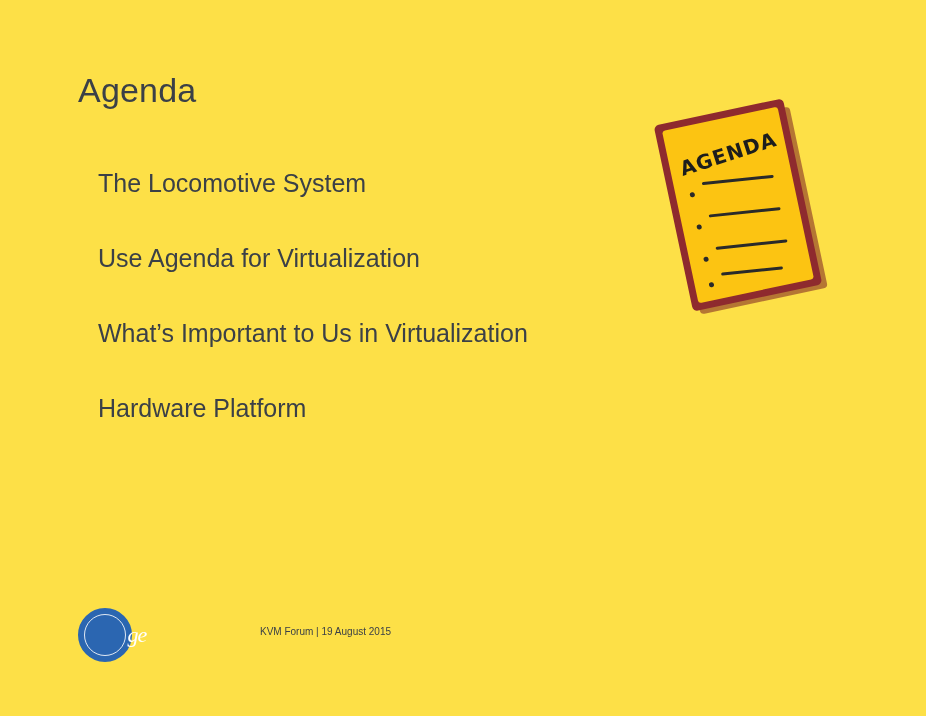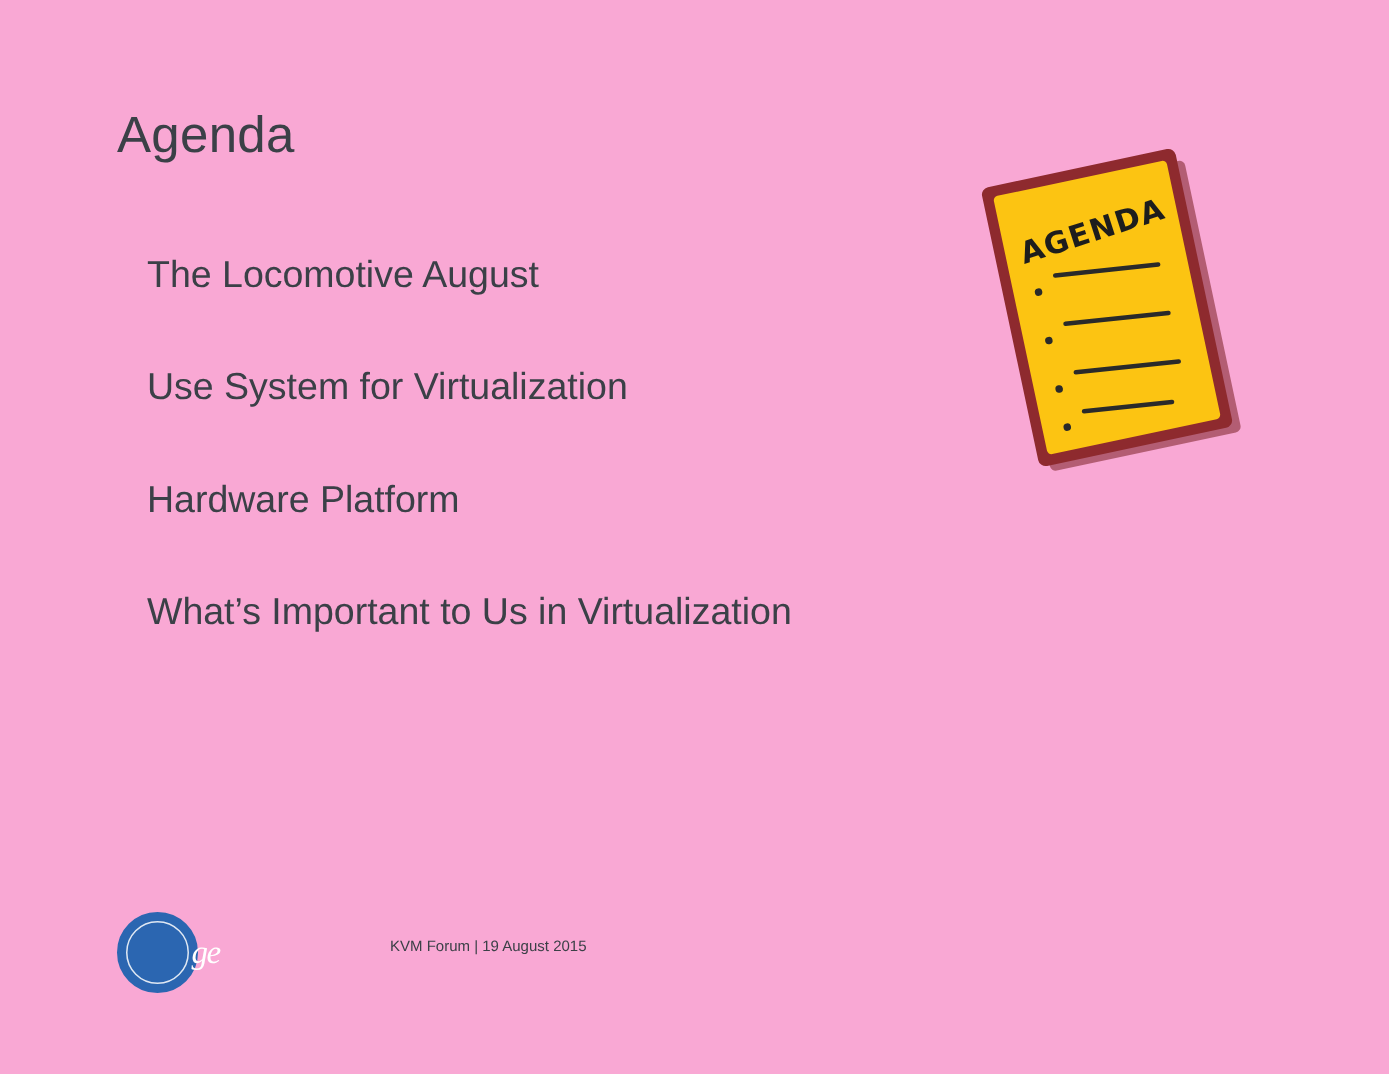--- a/index.html
+++ b/index.html
@@ -7,21 +7,21 @@
     padding: 0;
     background: #ffffff;
   }
   body {
     font-family: "Liberation Sans", sans-serif;
   }
   .slide {
     position: relative;
     width: 926px;
     height: 716px;
-    background: #f9a8d4;
+    background: #fde047;
     overflow: hidden;
   }
   .slide-title {
     position: absolute;
     left: 78px;
     top: 70px;
     font-size: 34px;
     font-weight: 400;
     color: #3b4047;
     letter-spacing: 0.2px;
@@ -155,24 +155,24 @@
   }
 </style>
 </head>
 <body>
 
 <div class="slide">
 
   <div class="slide-title">Agenda</div>
 
   <ul class="agenda-list">
-    <li class="agenda-item">The Locomotive August</li>
-    <li class="agenda-item">Use System for Virtualization</li>
+    <li class="agenda-item">The Locomotive System</li>
+    <li class="agenda-item">Use Agenda for Virtualization</li>
+    <li class="agenda-item">What’s Important to Us in Virtualization</li>
     <li class="agenda-item">Hardware Platform</li>
-    <li class="agenda-item">What’s Important to Us in Virtualization</li>
   </ul>
 
   <div class="notepad">
     <div class="pad-shadow"></div>
     <div class="pad-border"></div>
     <div class="pad-face">
       <div class="pad-title">AGENDA</div>
       <div class="pad-dot" style="top:66px;"></div>
       <div class="pad-line" style="top:62px; width:72px; transform: rotate(6deg);"></div>
       <div class="pad-dot" style="top:99px;"></div>

